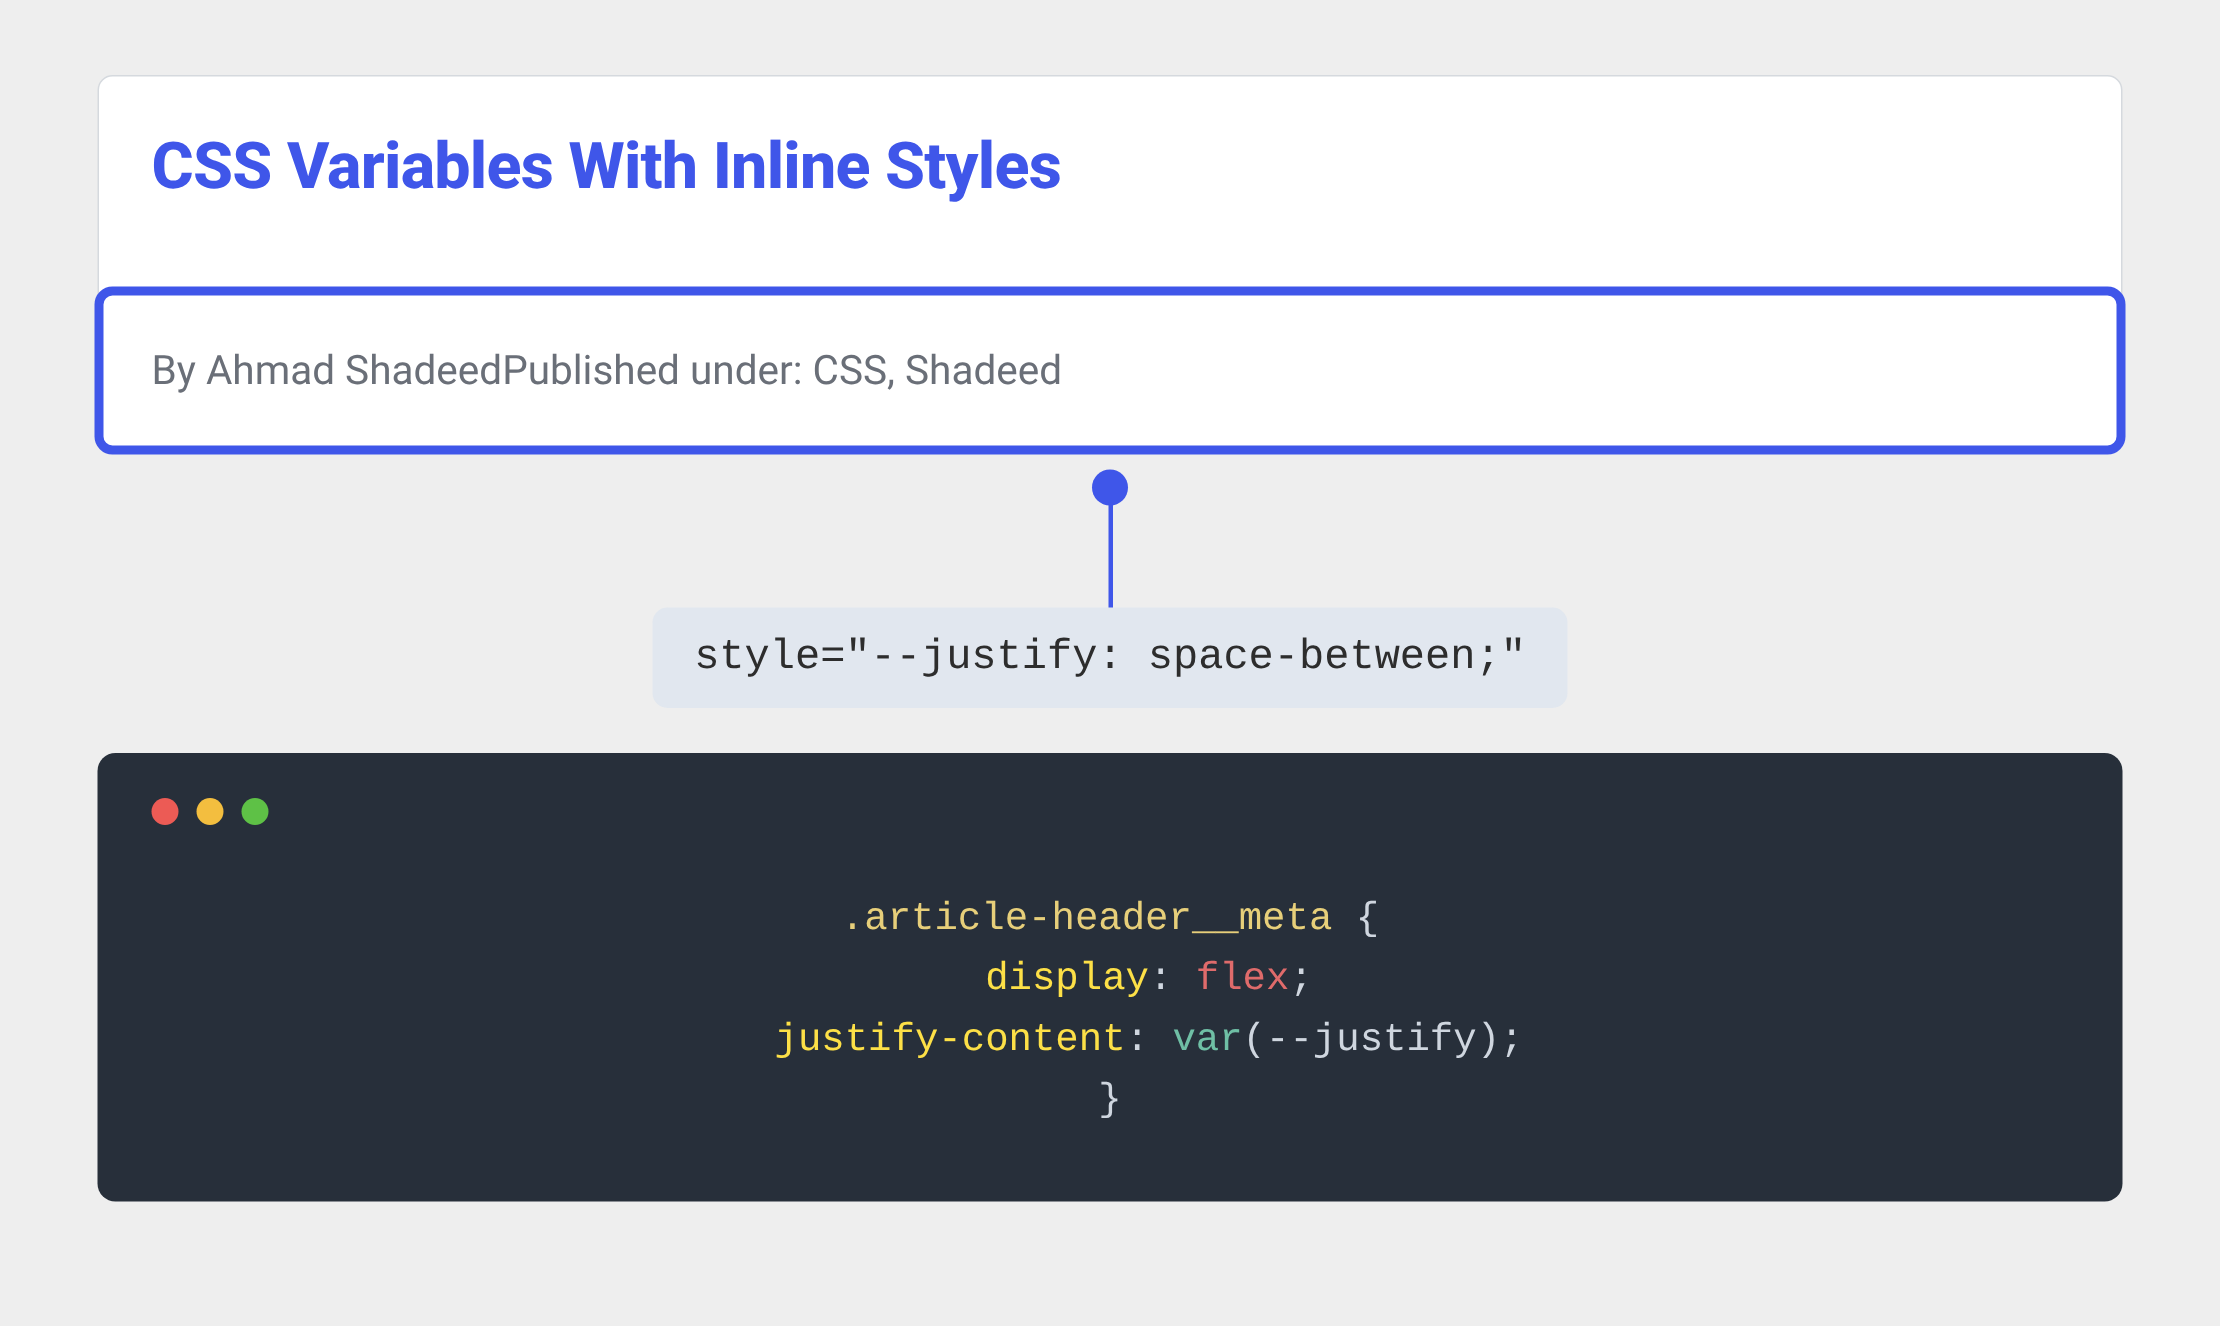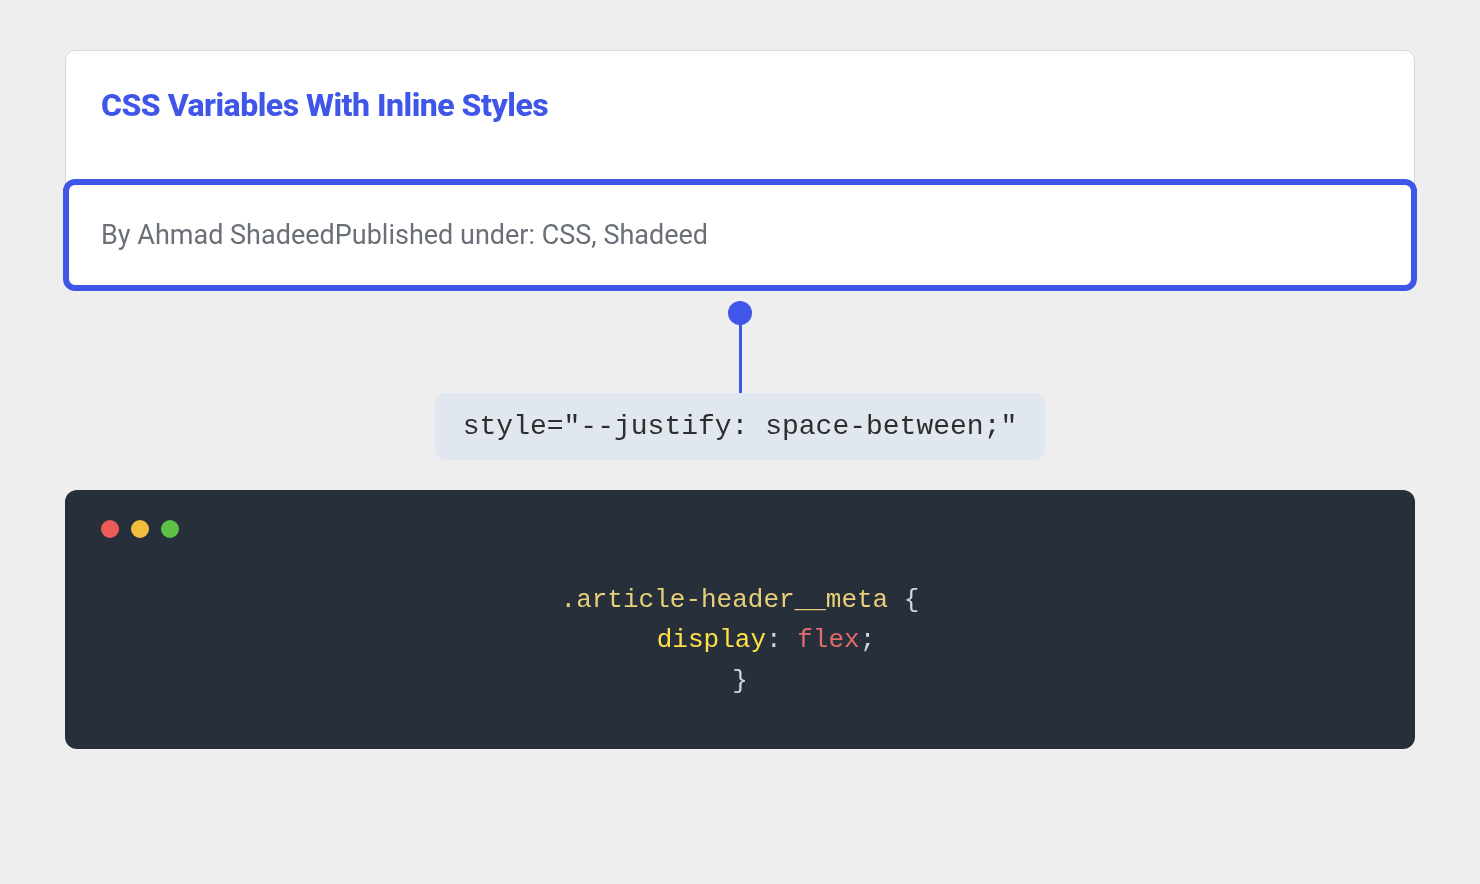--- a/index.html
+++ b/index.html
@@ -12,21 +12,21 @@
       position: relative;
     }
     .card {
       background: #ffffff;
       border: 1px solid #d5d9de;
       border-radius: 10px;
       padding: 35px 0 0 0;
       overflow: visible;
     }
     .card-title {
-      font-size: 32px;
+      font-size: 43px;
       font-weight: 800;
       color: #3f56e9;
       padding: 0 35px;
       letter-spacing: -0.5px;
     }
     .meta-row {
       display: flex;
       align-items: center;
       border: 6px solid #3f56e9;
       border-radius: 12px;
@@ -116,14 +116,15 @@
 </div>
 
 <div class="code-window">
   <div class="traffic-lights">
     <div class="tl tl-red"></div>
     <div class="tl tl-yellow"></div>
     <div class="tl tl-green"></div>
   </div>
   <div class="code-line"><span class="tok-selector">.article-header__meta</span><span class="tok-brace"> {</span></div>
   <div class="code-line indent"><span class="tok-property">display</span><span class="tok-punct">: </span><span class="tok-value-flex">flex</span><span class="tok-punct">;</span></div>
+  <div class="code-line indent"><span class="tok-property">justify-content</span><span class="tok-punct">: </span><span class="tok-func">var</span><span class="tok-punct">(</span><span class="tok-var">--justify</span><span class="tok-punct">)</span><span class="tok-punct">;</span></div>
   <div class="code-line"><span class="tok-brace">}</span></div>
 </div>
 
 </body></html>

